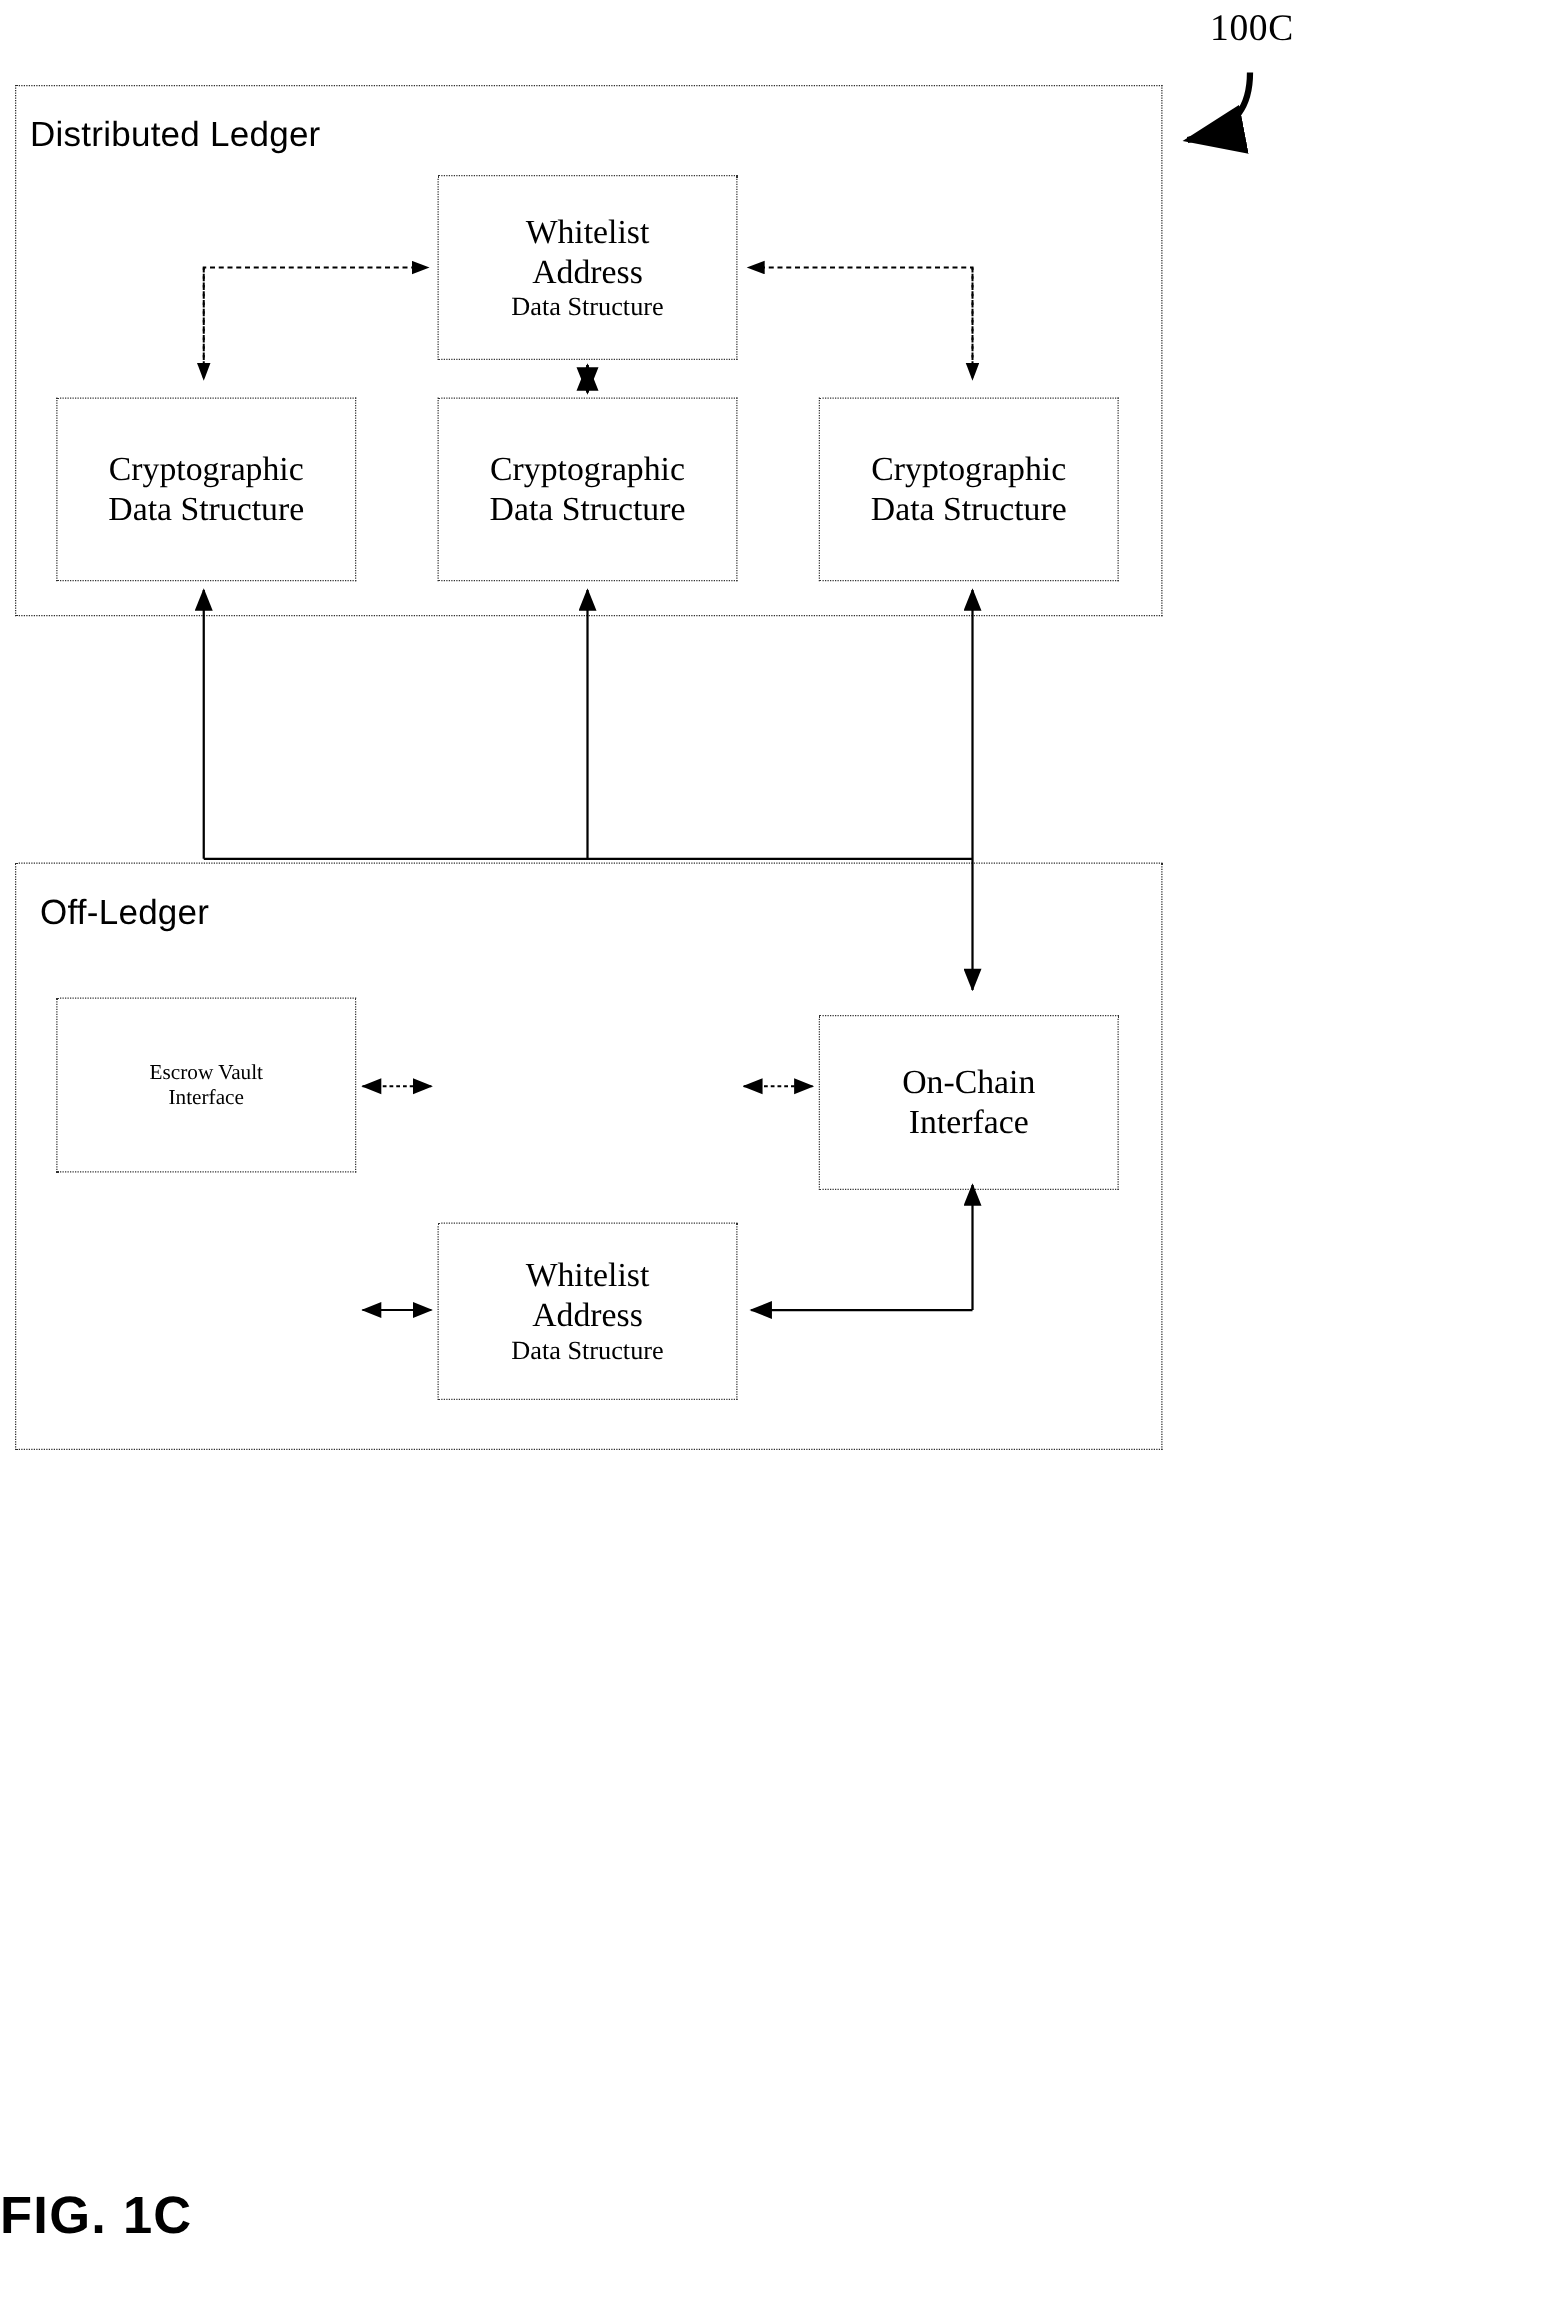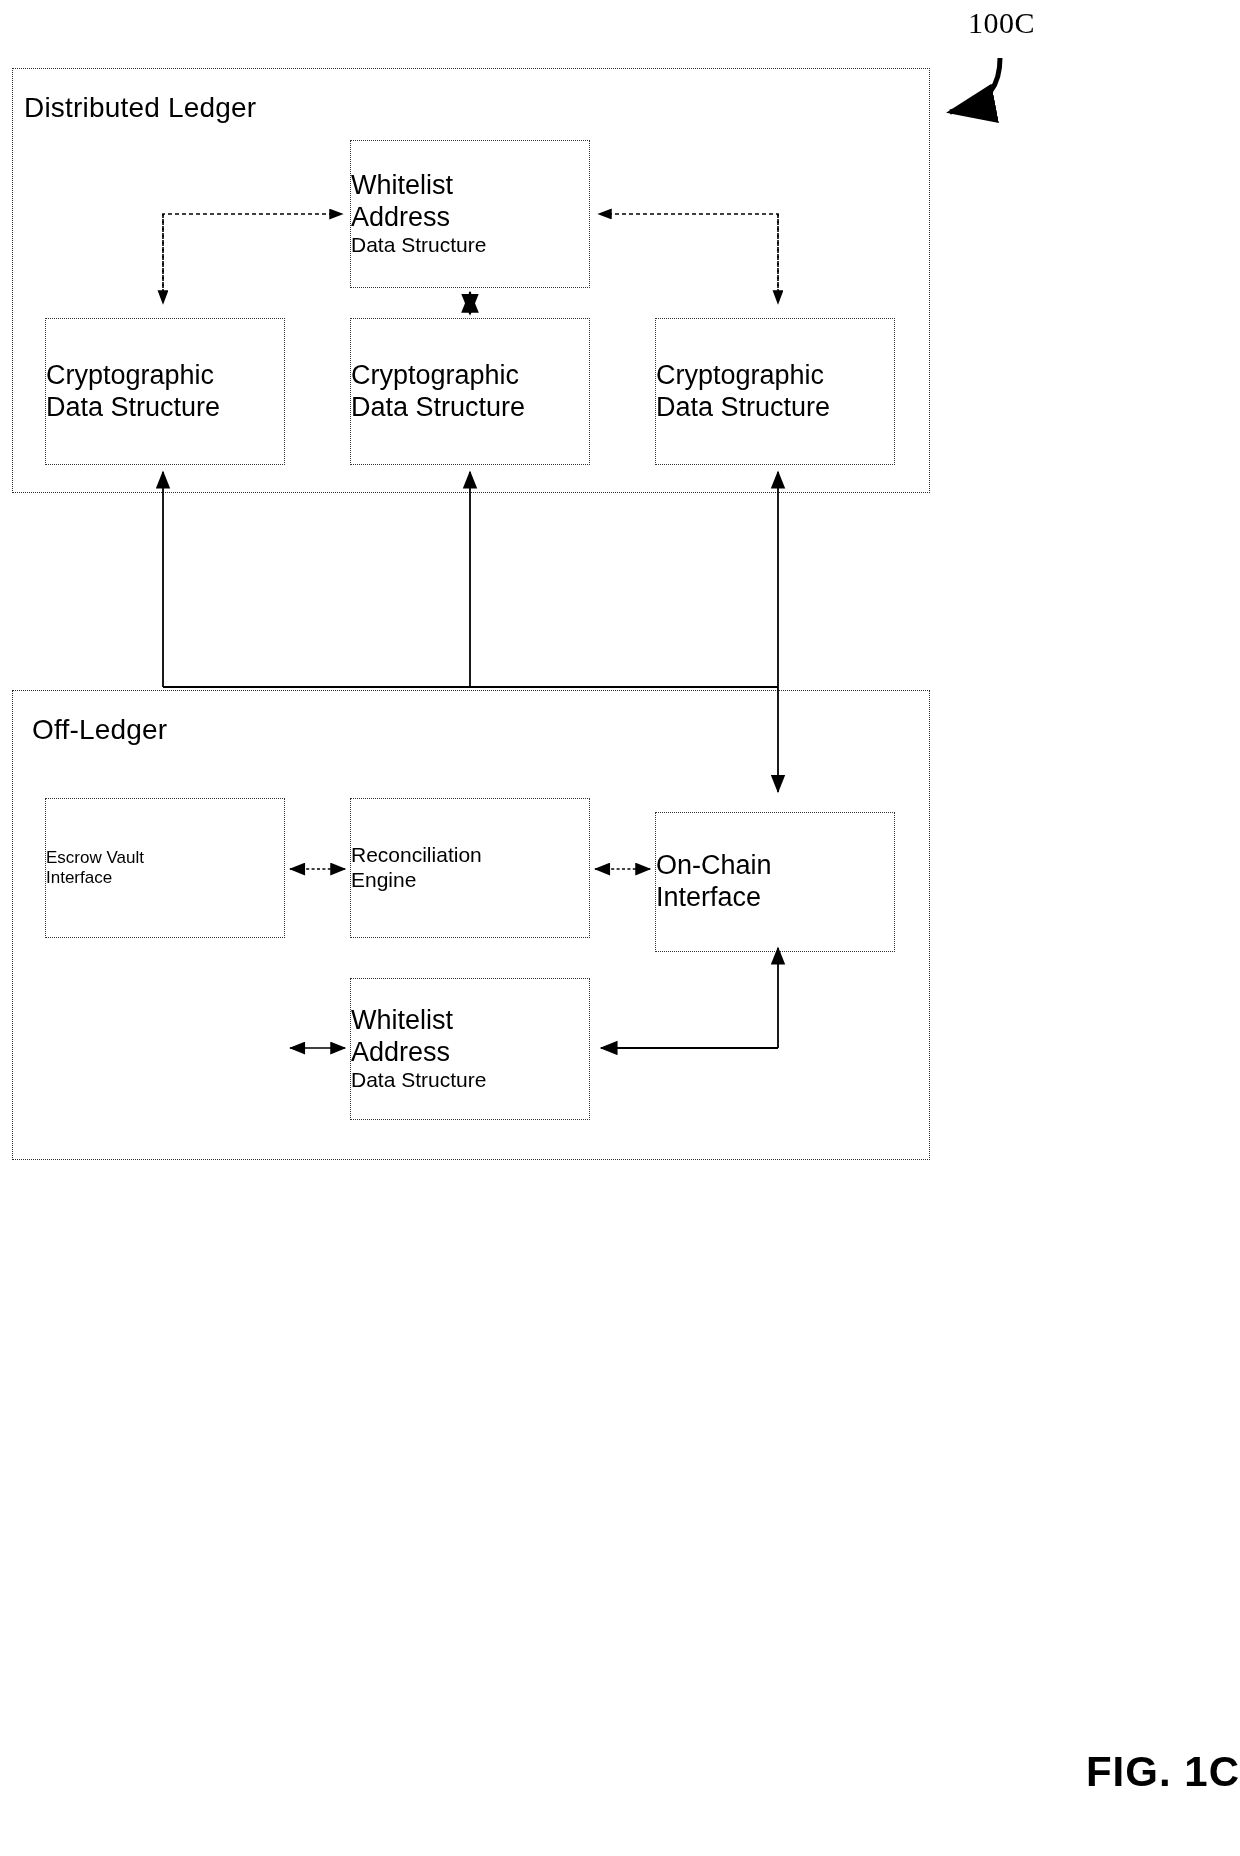--- a/index.html
+++ b/index.html
@@ -43,42 +43,43 @@
     margin-top: 10px;
   }
 
   
   .node-box {
     box-sizing: border-box;
     border: 1px dotted #333333;
     background: #ffffff;
     display: flex;
     flex-direction: column;
-    align-items: flex-start;
+    align-items: center;
     justify-content: center;
     text-align: center;
     line-height: 1.18;
+    font-family: Liberation Serif, serif;
   }
   .node-line-lg { font-size: 27px; white-space: nowrap; }
   .node-line-md { font-size: 17px; white-space: nowrap; }
   .node-line-sm { font-size: 21px; white-space: nowrap; }
 
   
   #connectors {
     position: absolute;
     left: 0; top: 0;
     width: 1240px; height: 1856px;
     pointer-events: none;
   }
 
   
   .fig-caption {
     position: absolute;
     width: 100%;
-    text-align: right;
+    text-align: left;
     font-size: 42px;
     font-weight: bold;
     letter-spacing: 1px;
   }
 </style>
 </head>
 <body>
 
 <div id="page">
 
@@ -109,24 +110,20 @@
   </div>
 
   <div class="abs container-frame" style="left:12px; top:690px; width:918px; height:470px;"></div>
   <div class="container-title" style="left:32px; top:704px;">Off-Ledger</div>
 
   <div class="abs node-box" style="left:45px; top:798px; width:240px; height:140px;">
     <div class="node-line-md">Escrow Vault</div>
     <div class="node-line-md">Interface</div>
   </div>
 
-  <div class="abs node-box" style="left:350px; top:798px; width:240px; height:140px;">
-    <div class="node-line-sm">Reconciliation</div>
-    <div class="node-line-sm">Engine</div>
-  </div>
 
   <div class="abs node-box" style="left:655px; top:812px; width:240px; height:140px;">
     <div class="node-line-lg">On-Chain</div>
     <div class="node-line-lg">Interface</div>
   </div>
 
 
   <div class="abs node-box" style="left:350px; top:978px; width:240px; height:142px;">
     <div class="node-line-lg">Whitelist</div>
     <div class="node-line-lg">Address</div>

